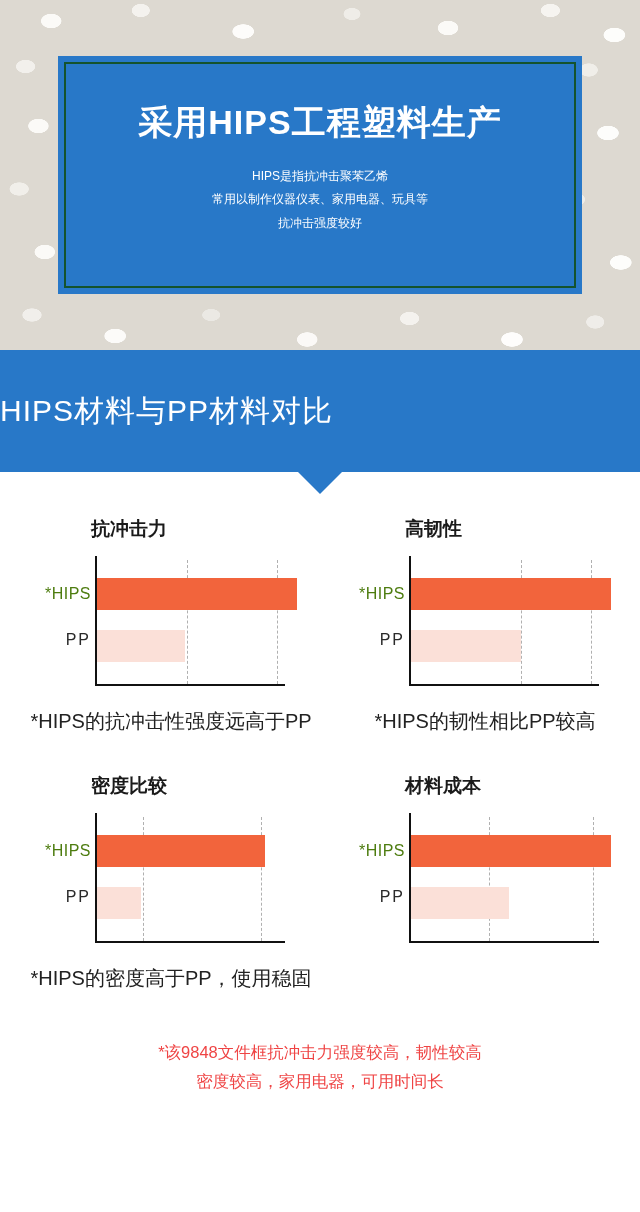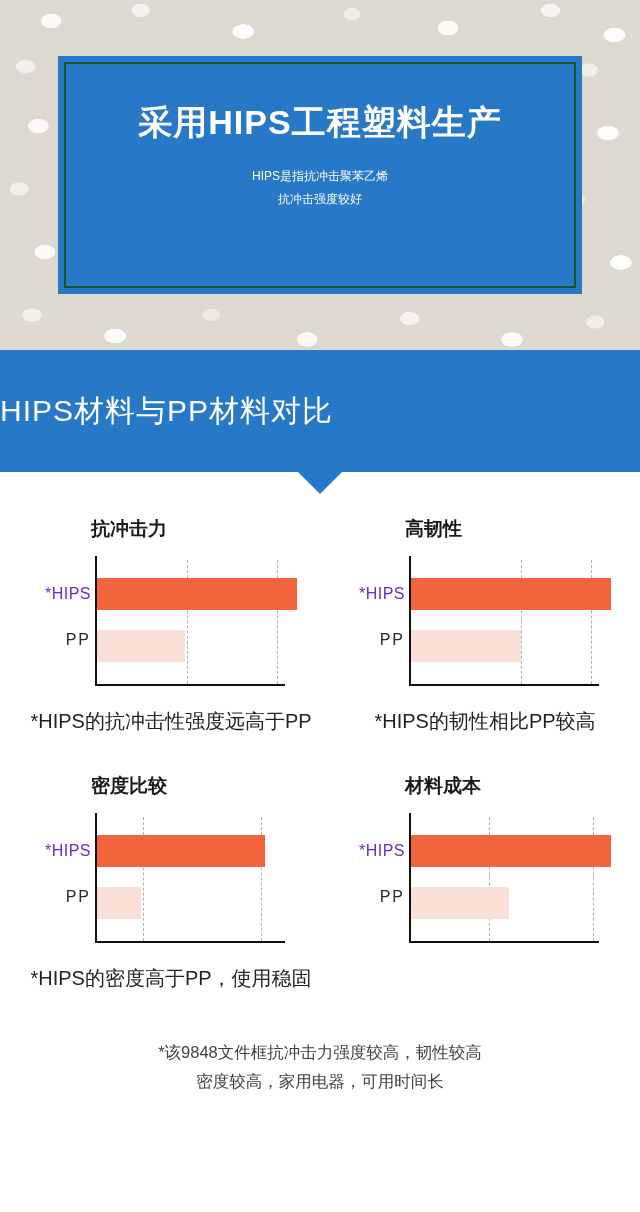--- a/index.html
+++ b/index.html
@@ -204,21 +204,21 @@
   .bar-label {
     position: absolute;
     font-size: 16px;
     text-align: right;
     width: 74px;
     left: 0;
     letter-spacing: 0.5px;
   }
   .lbl-hips {
     top: 29px;
-    color: #6d28d9;
+    color: #4d7c0f;
   }
   .lbl-pp {
     top: 75px;
     color: #2a2a2a;
     letter-spacing: 2px;
   }
   .chart-note {
     font-size: 20px;
     color: #222222;
     text-align: center;
@@ -226,37 +226,38 @@
     margin-left: 8px;
   }
   .row-gap {
     height: 38px;
   }
 
   
   .footer {
     margin-top: 46px;
     text-align: center;
-    color: #404040;
+    color: #ef4444;
     font-size: 16.5px;
     line-height: 1.75;
   }
 </style>
 </head>
 <body>
 
 <div class="page">
 
   <div class="hero">
     <div class="hero-bg"></div>
     <div class="hero-panel">
       <div class="hero-panel-inner">
         <div class="hero-title">采用HIPS工程塑料生产</div>
         <div class="hero-sub">
           <div>HIPS是指抗冲击聚苯乙烯</div>
+          <div>常用以制作仪器仪表、家用电器、玩具等</div>
           <div>抗冲击强度较好</div>
         </div>
       </div>
     </div>
   </div>
 
   <div class="band">
     <div class="band-title">HIPS材料与PP材料对比</div>
     <div class="band-arrow"></div>
   </div>

